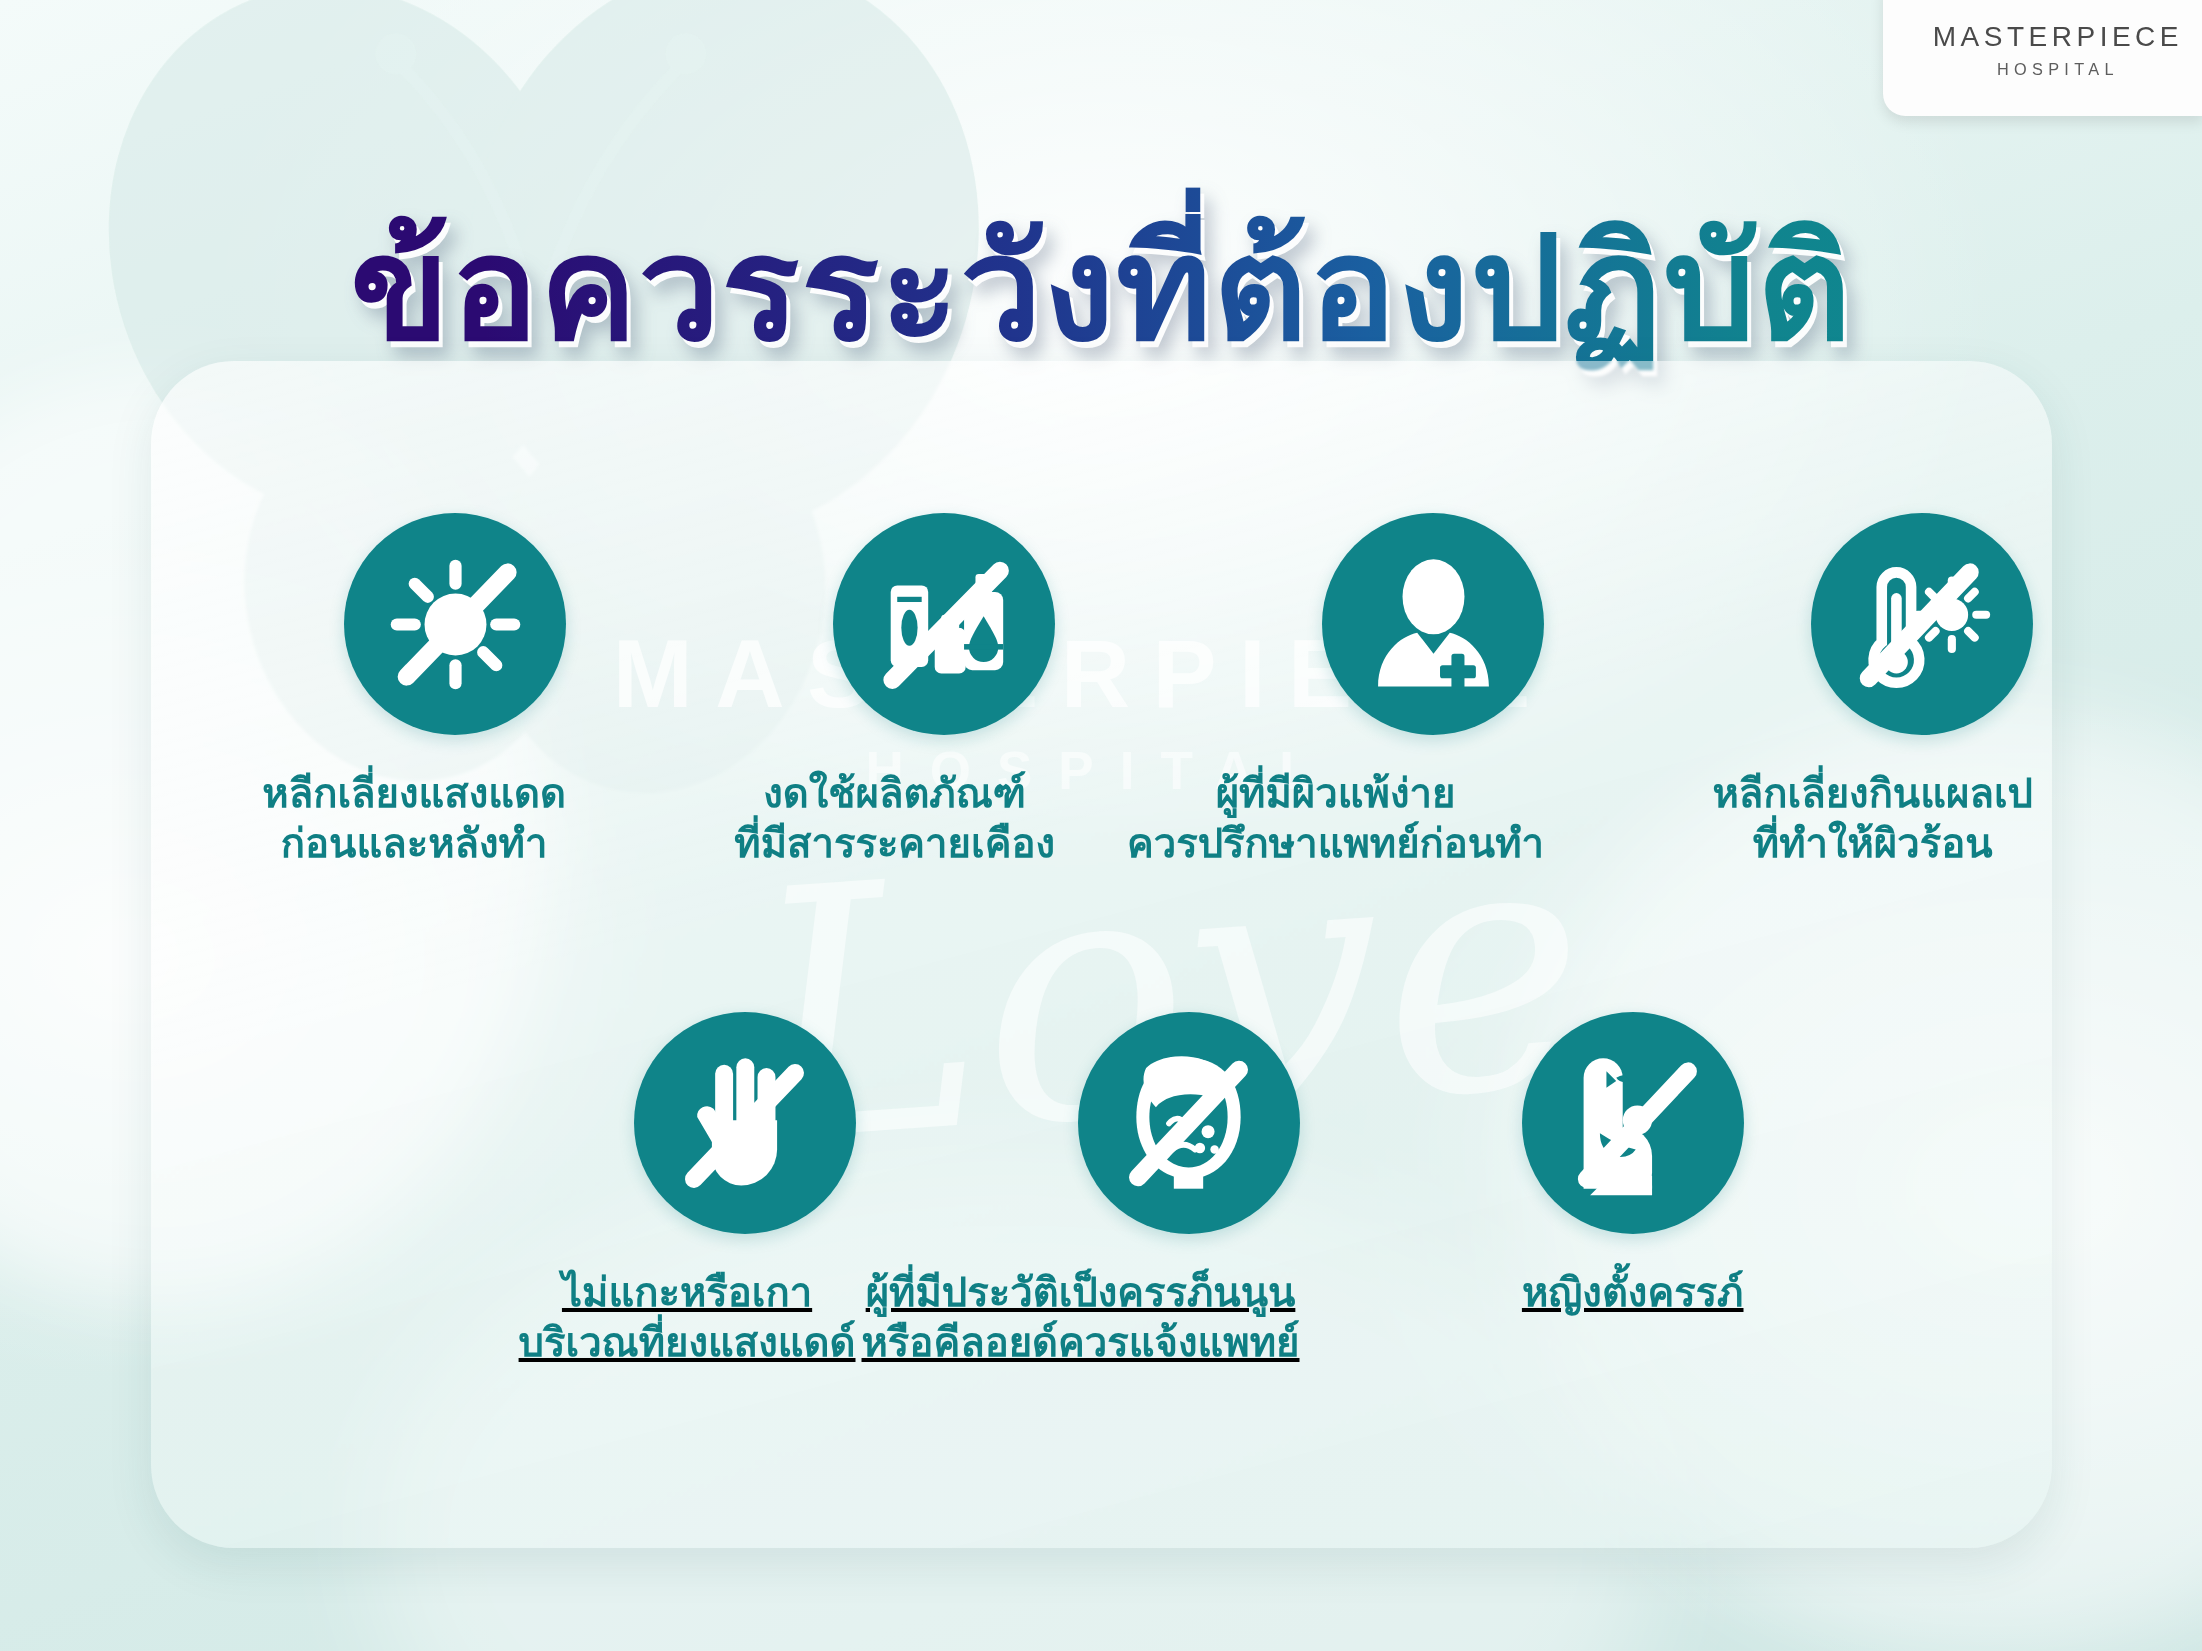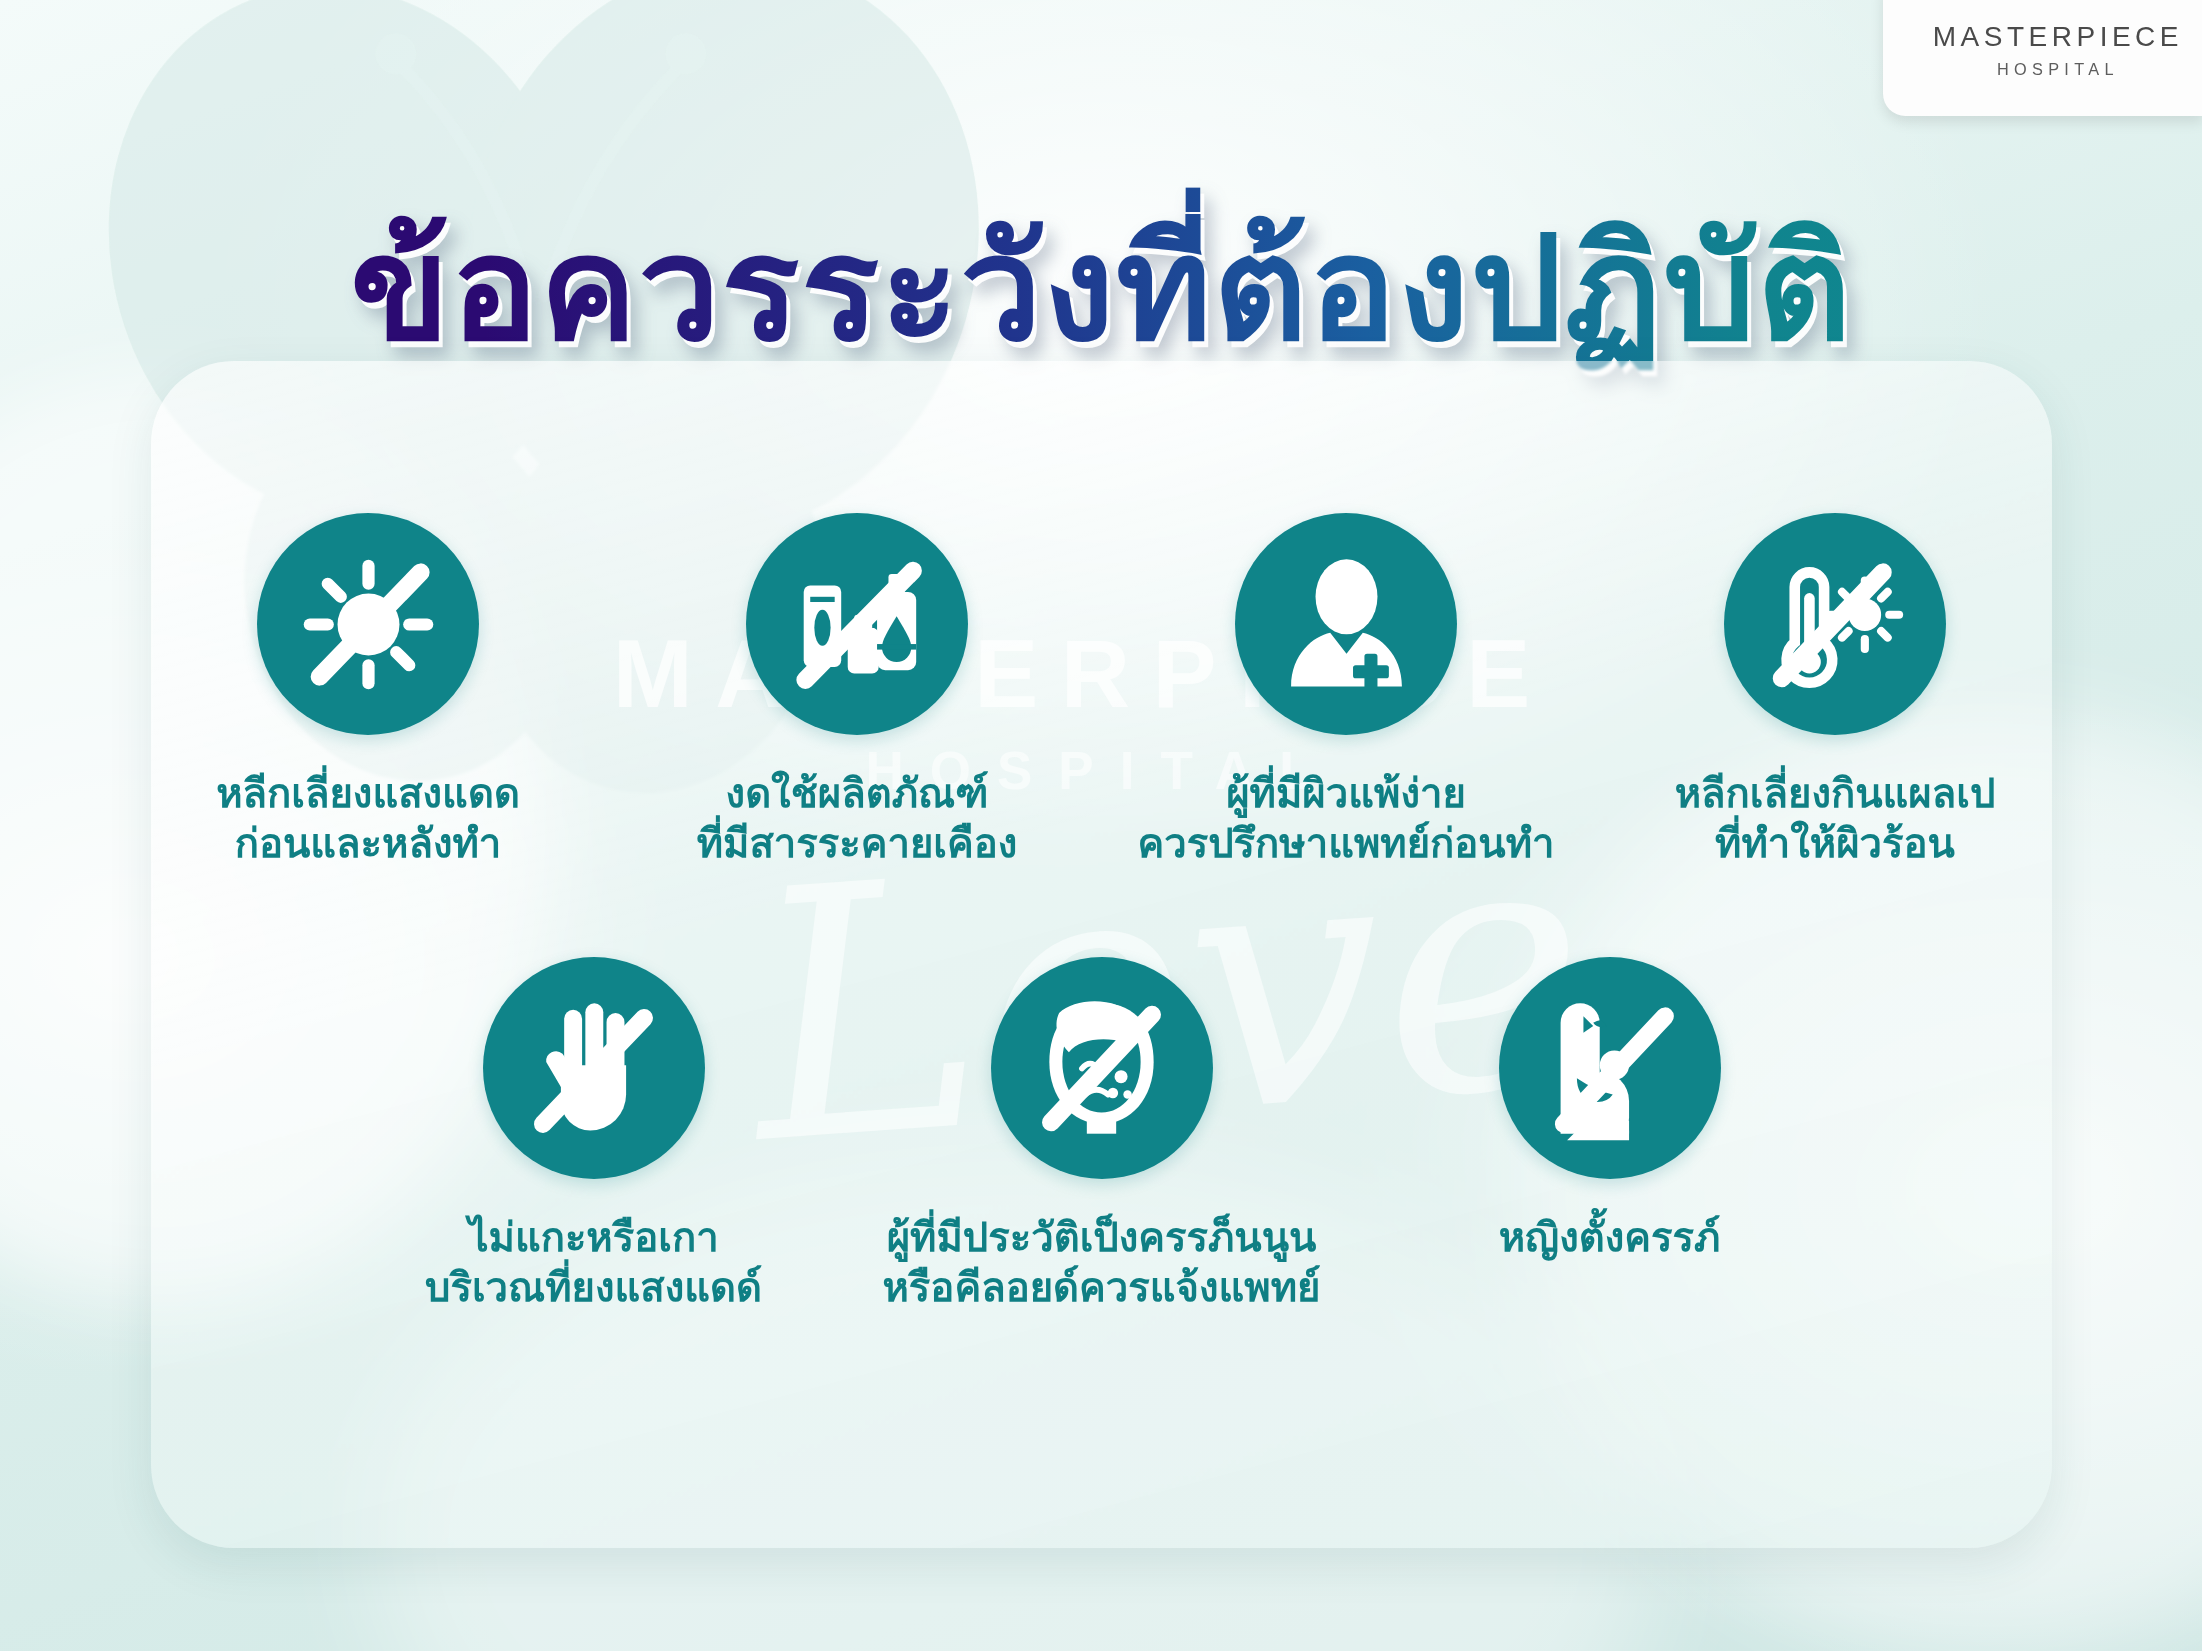--- a/index.html
+++ b/index.html
@@ -73,23 +73,23 @@
     font-size:145px; font-weight:700; letter-spacing:1.7px;
     background:linear-gradient(90deg,#2b0a72 0%,#2b0a72 22%,#20348d 46%,#1a5fa0 62%,#10848e 80%,#0e8d92 100%);
     -webkit-background-clip:text; background-clip:text; color:transparent;
     filter:drop-shadow(4.3px 6px 0 rgba(255,255,255,.95)) drop-shadow(7.7px 10.3px 8.6px rgba(60,80,110,.30));
     white-space:nowrap;
   }
 
   
   .row{ position:absolute; left:151px; width:1901px; display:flex; justify-content:center; }
   .row-1{ top:513px; gap:93px; }
-  .row-2{ top:957px; gap:112px; }
-
-  .item{ width:396px; display:flex; flex-direction:column; align-items:center; }
+  .row-2{ top:1012px; gap:48px;text-decoration:underline; }
+
+  .item{ width:396px; display:flex; flex-direction:column; align-items:flex-end; }
   .badge{
     width:222px; height:222px; border-radius:50%;
     background:#0f8489; display:flex; align-items:center; justify-content:center;
     box-shadow:0 5.2px 15.5px rgba(15,132,137,.20);
   }
   .badge svg{ width:163px; height:163px; display:block; }
   .caption{
     margin-top:34px; text-align:center; color:#0f7f84;
     font-size:40px; font-weight:700; line-height:1.24; white-space:nowrap;
   }

